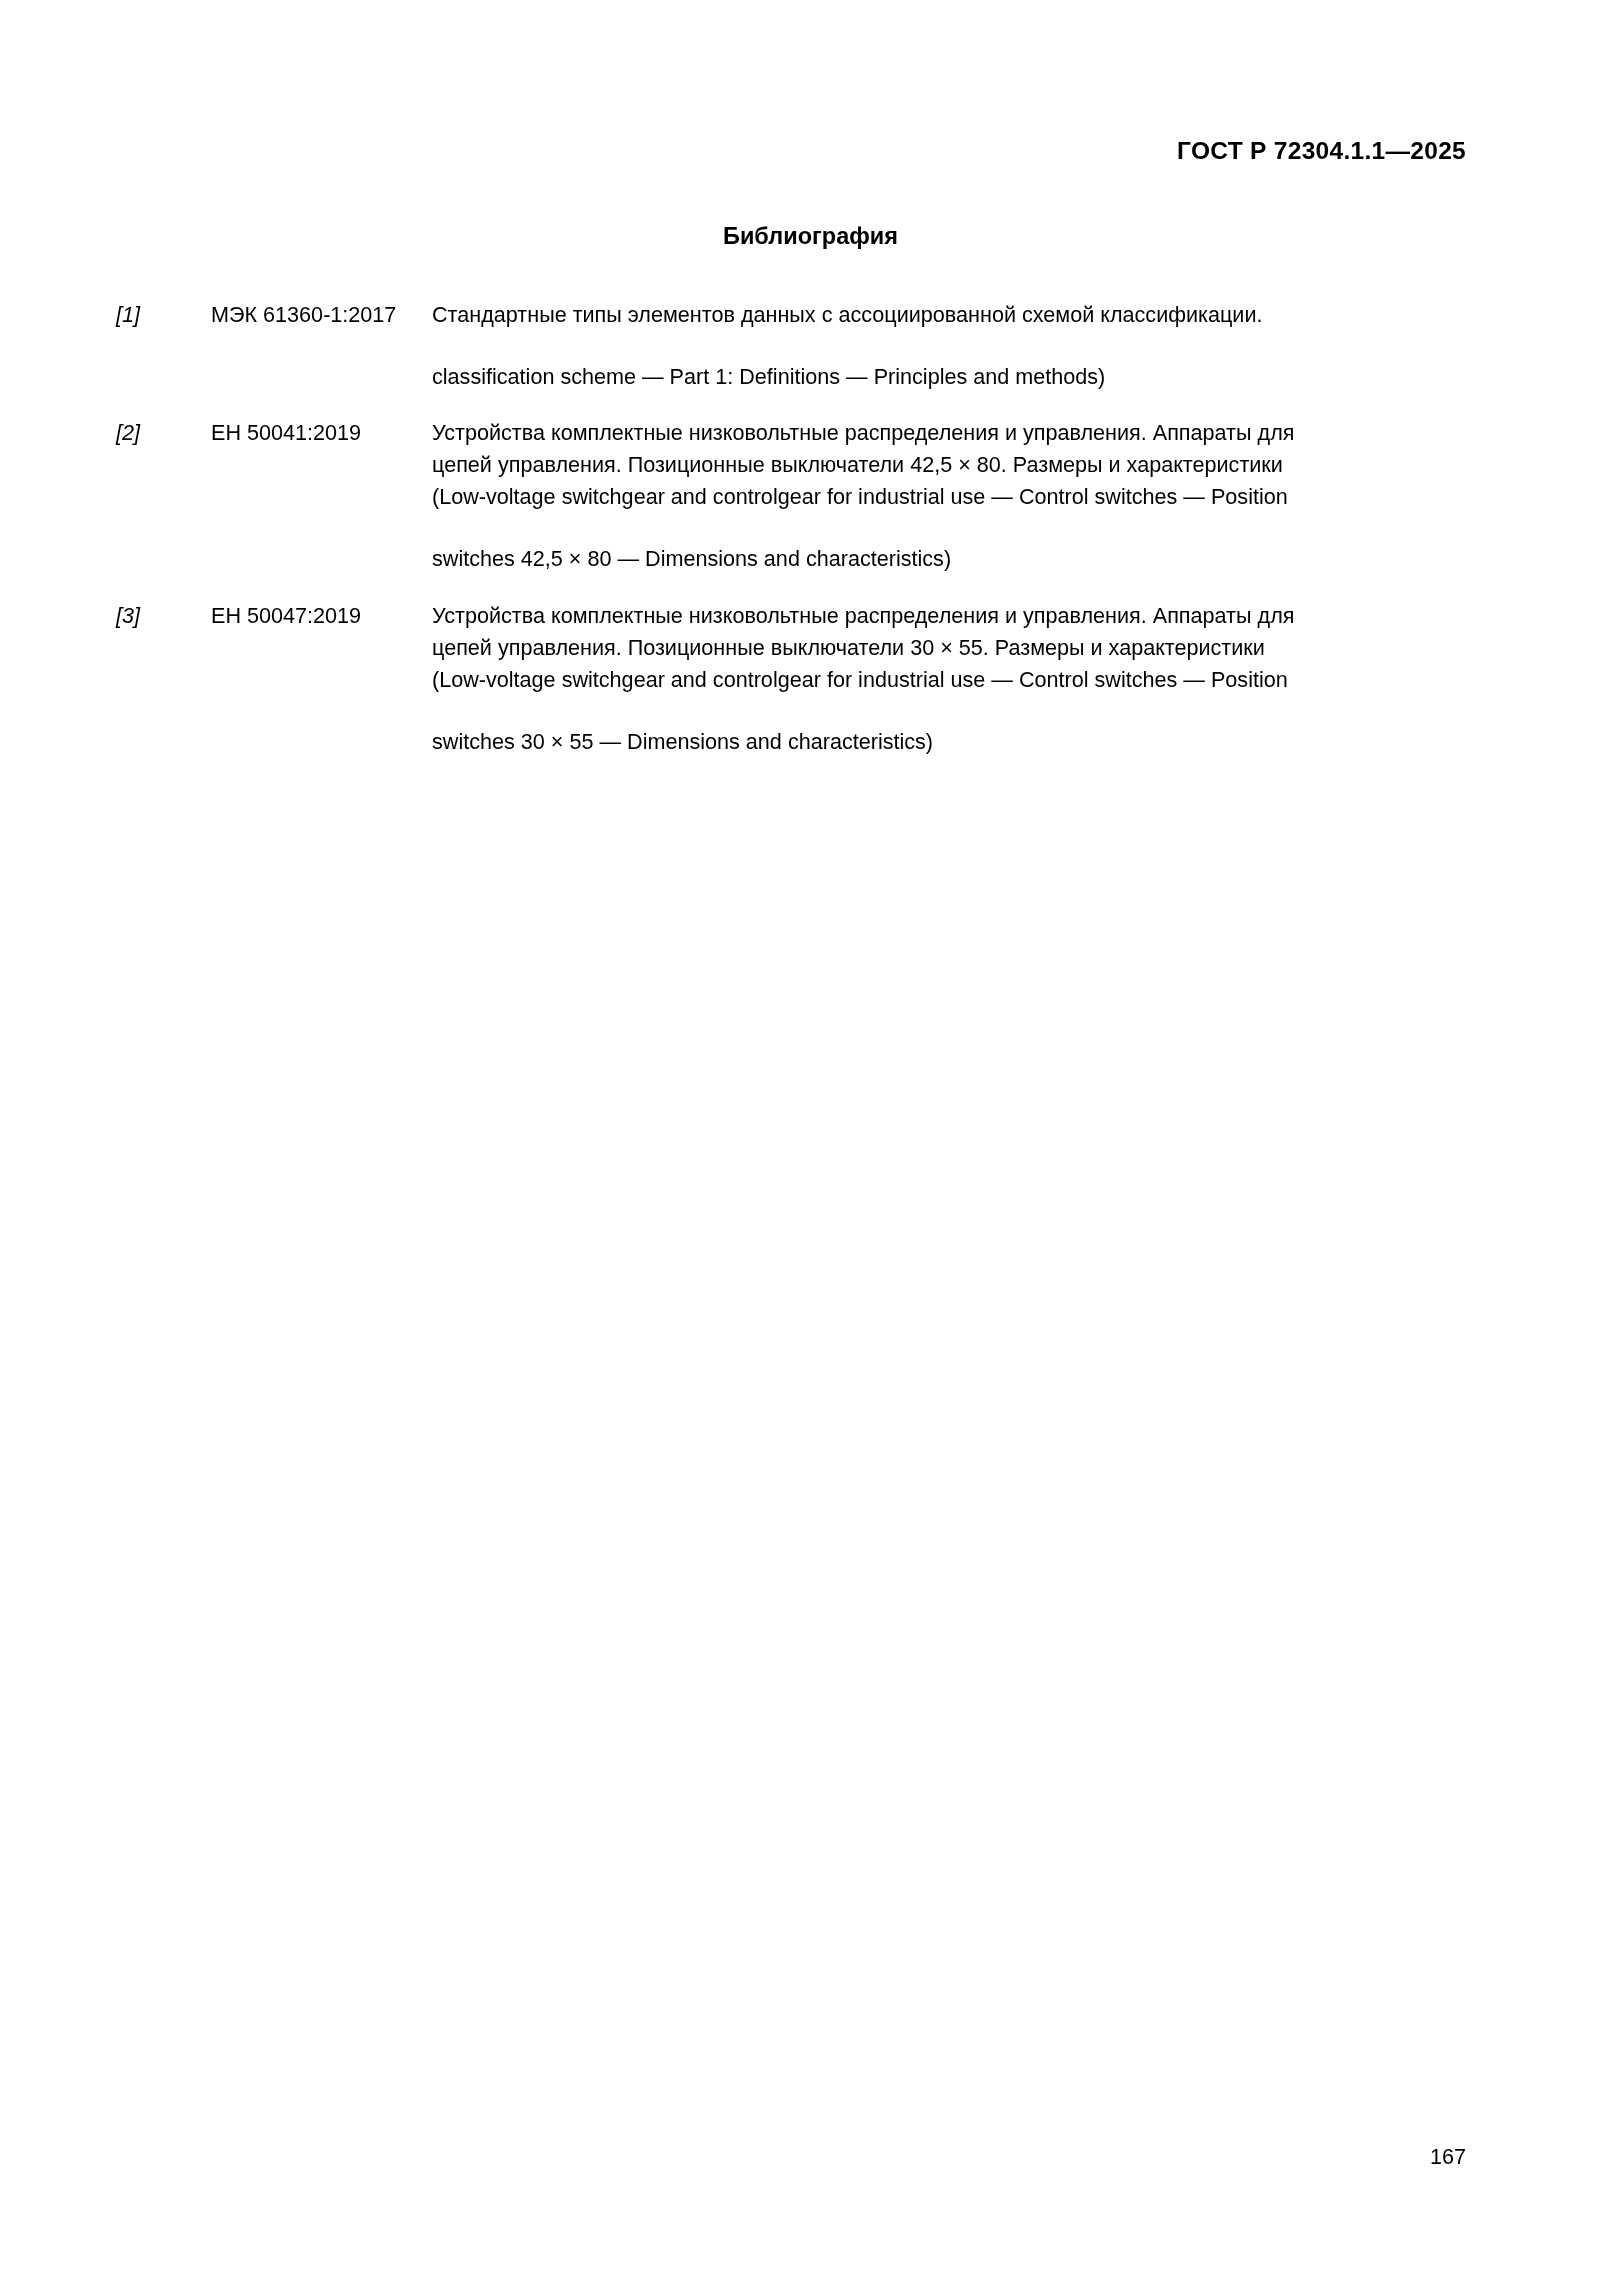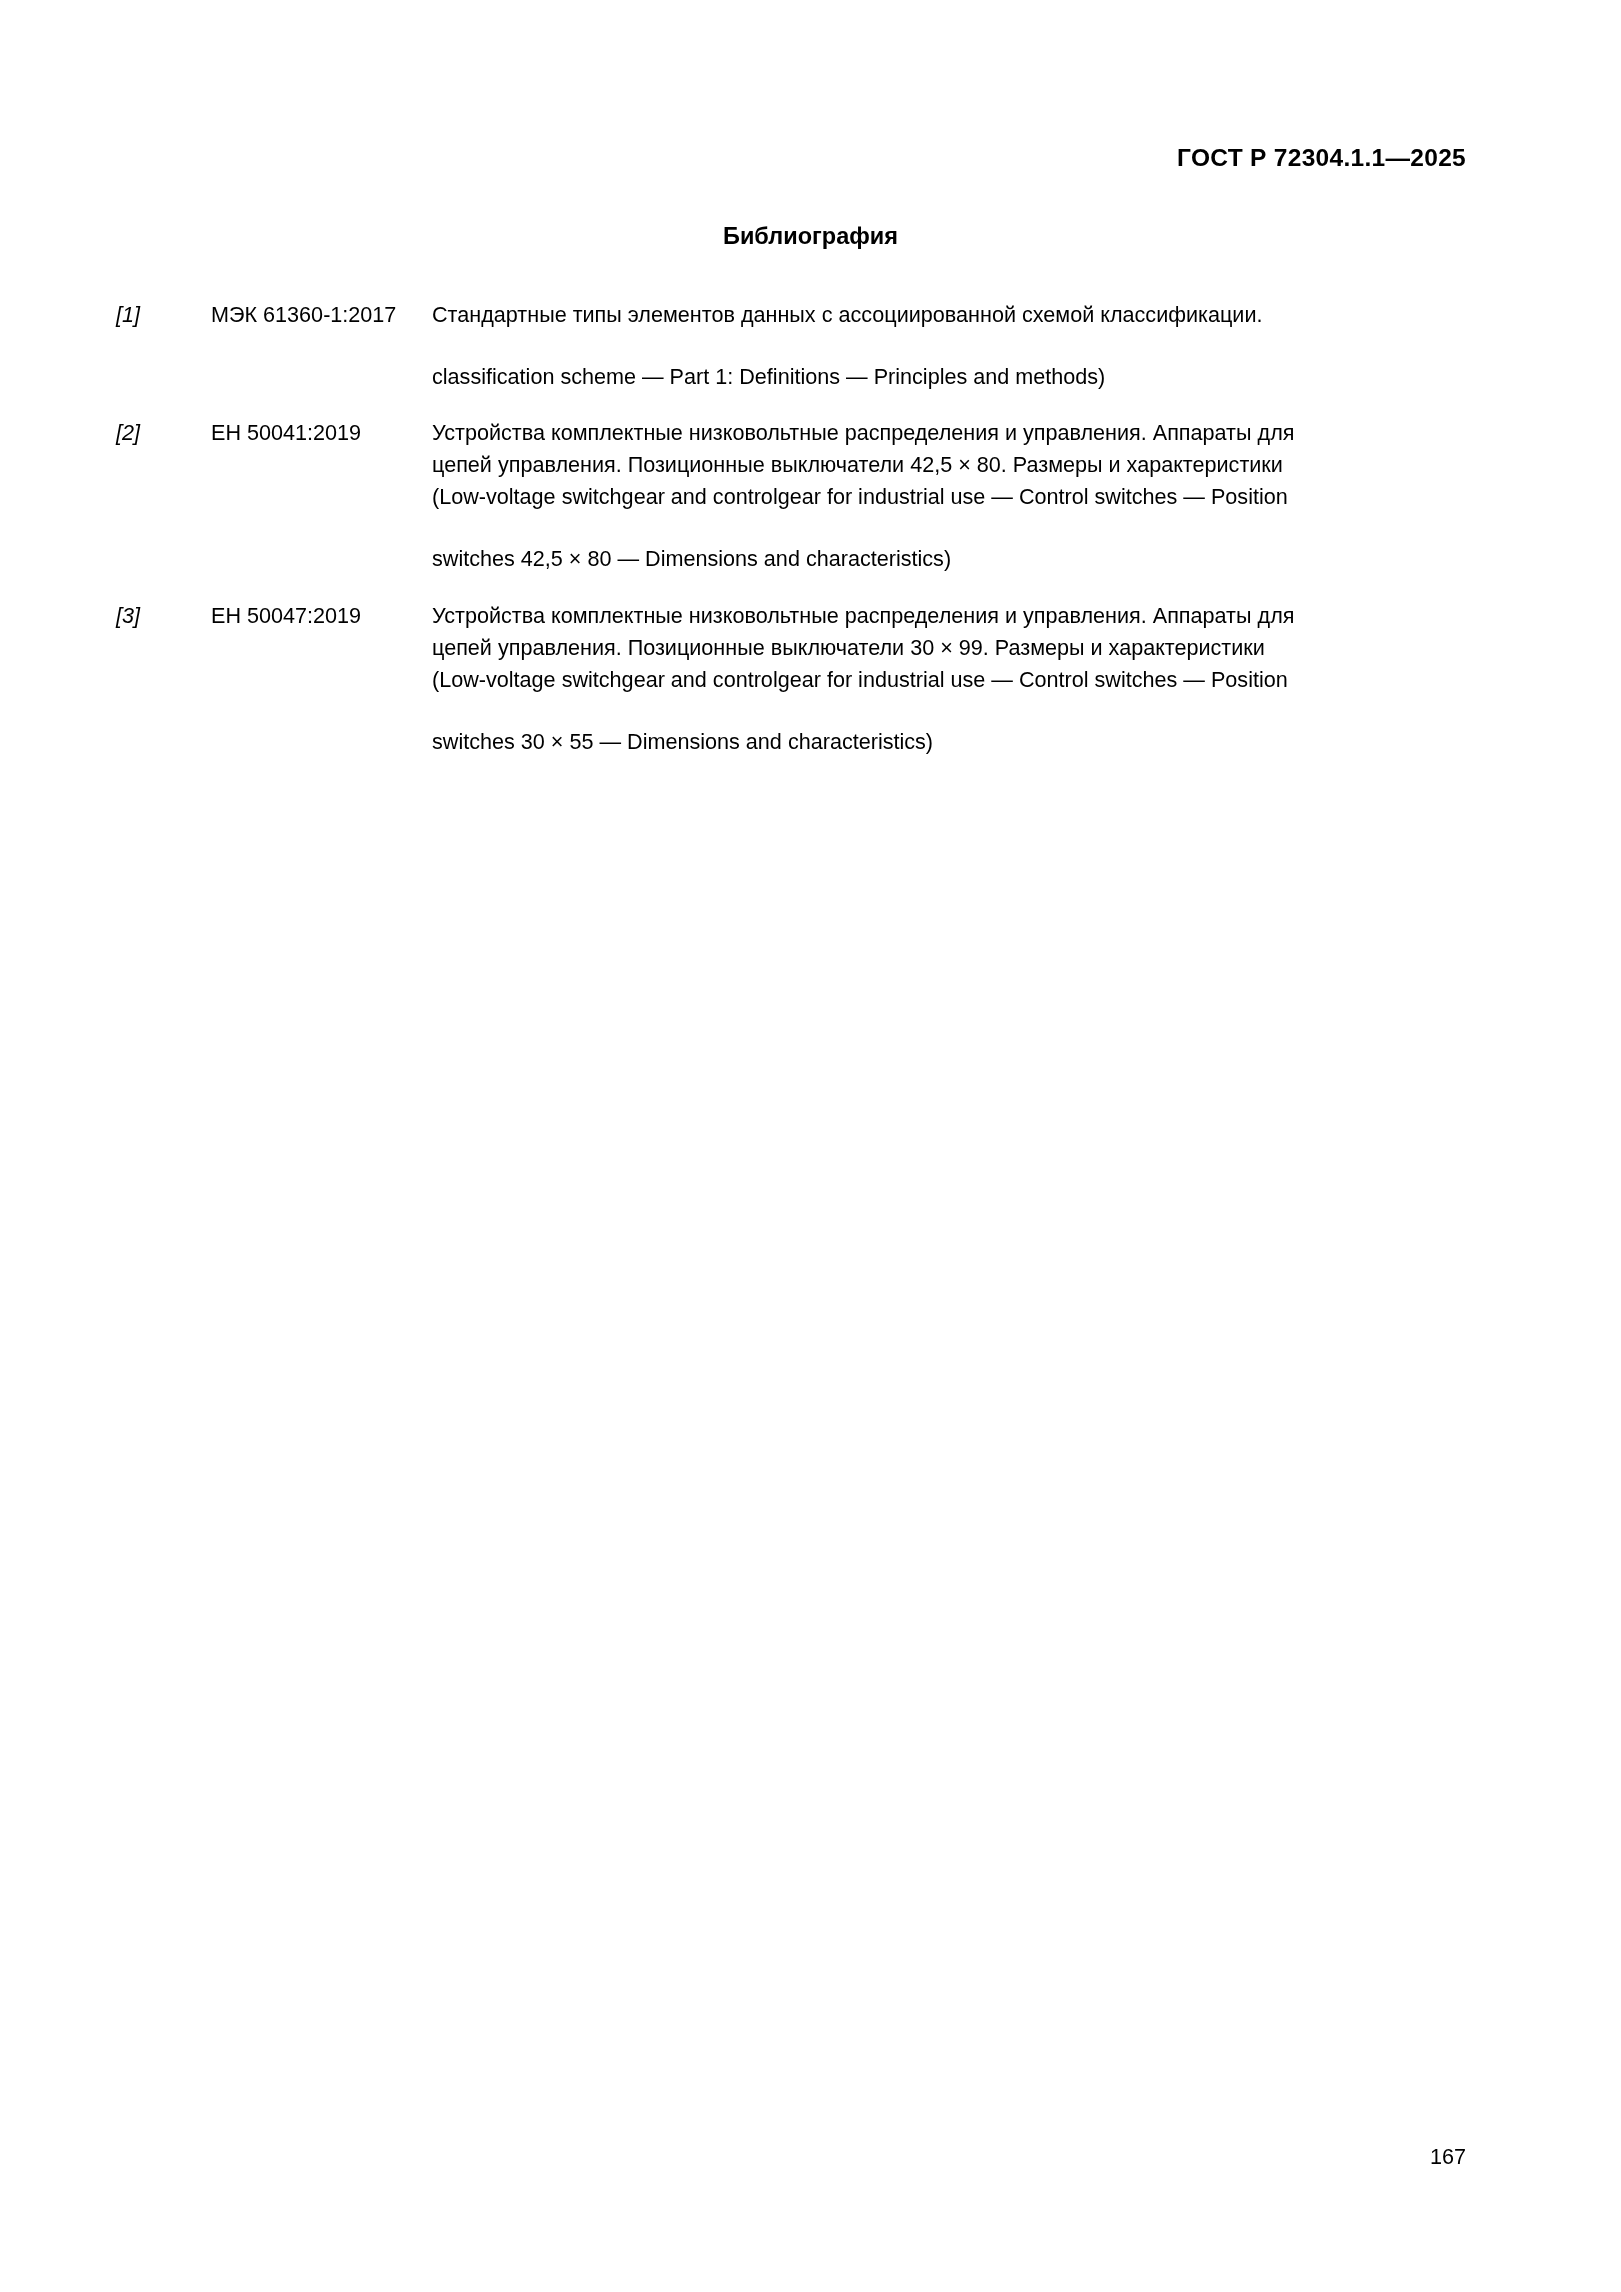--- a/index.html
+++ b/index.html
@@ -14,21 +14,21 @@
   .page {
     position: relative;
     width: 1621px;
     height: 2293px;
     margin: 0 auto;
     background: #ffffff;
     box-sizing: border-box;
   }
   .header {
     position: absolute;
-    top: 144px;
+    top: 137px;
     right: 155px;
     font-size: 24.5px;
     font-weight: bold;
     letter-spacing: 0.3px;
     white-space: nowrap;
   }
   .doc-title {
     position: absolute;
     top: 223px;
     left: 0;
@@ -113,21 +113,21 @@
         <div>(Low-voltage switchgear and controlgear for industrial use — Control switches — Position</div>
         <div>switches 42,5 × 80 — Dimensions and characteristics)</div>
       </div>
     </div>
 
     <div class="entry">
       <div class="entry-num">[3]</div>
       <div class="entry-ref">ЕН 50047:2019</div>
       <div class="entry-text">
         <div>Устройства комплектные низковольтные распределения и управления. Аппараты для</div>
-        <div>цепей управления. Позиционные выключатели 30 × 99. Размеры и характеристики</div>
+        <div>цепей управления. Позиционные выключатели 30 × 55. Размеры и характеристики</div>
         <div>(Low-voltage switchgear and controlgear for industrial use — Control switches — Position</div>
         <div>switches 30 × 55 — Dimensions and characteristics)</div>
       </div>
     </div>
 
   </div>
 
   <div class="page-number">167</div>
 
 </div>

